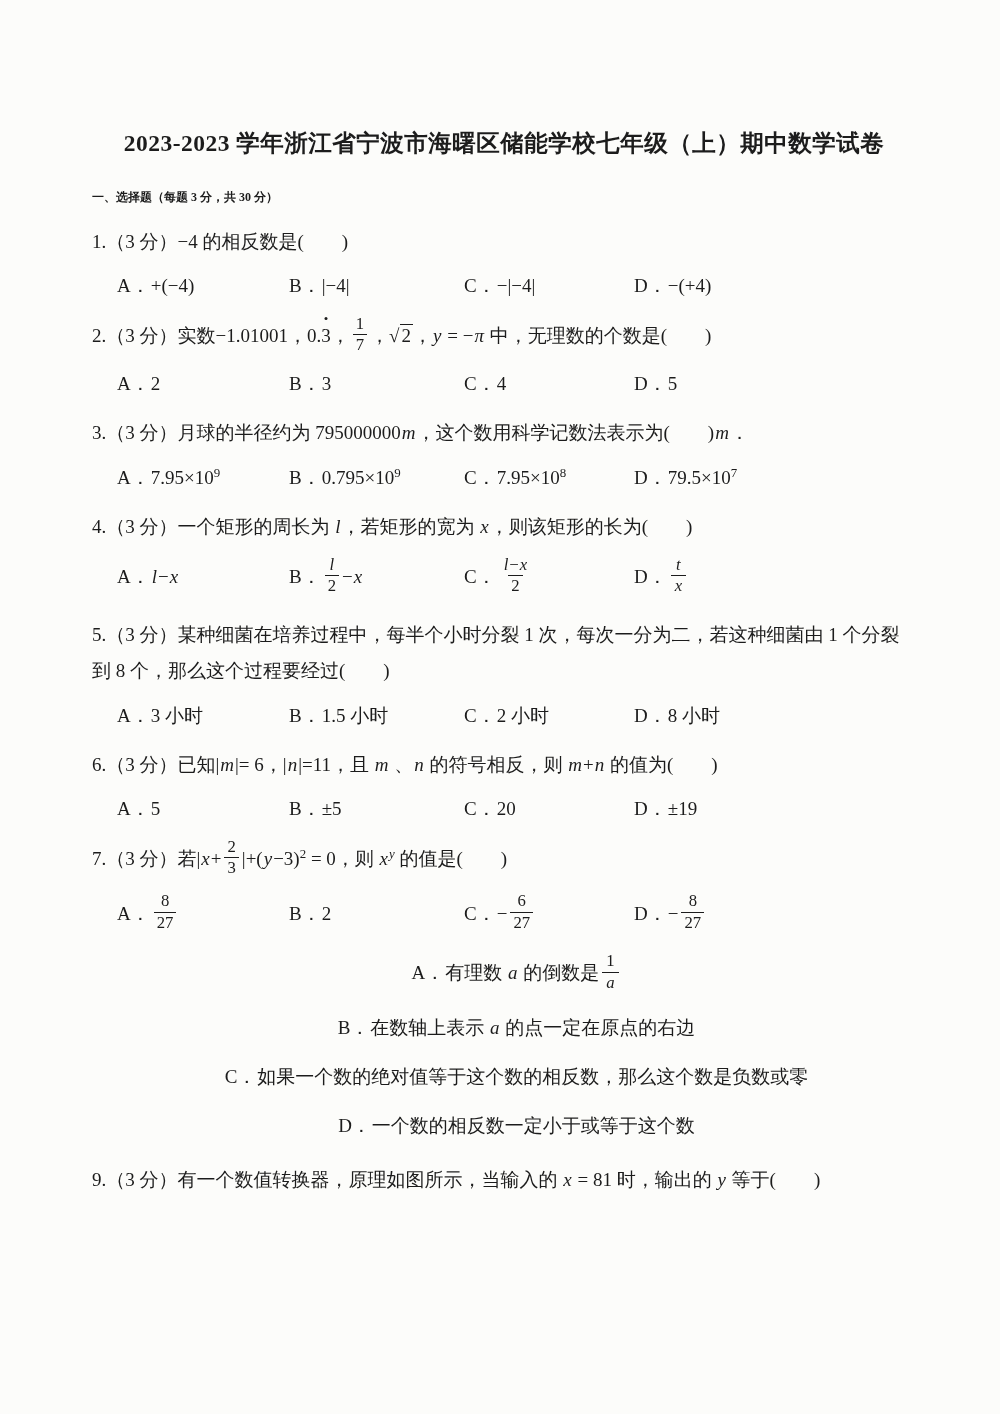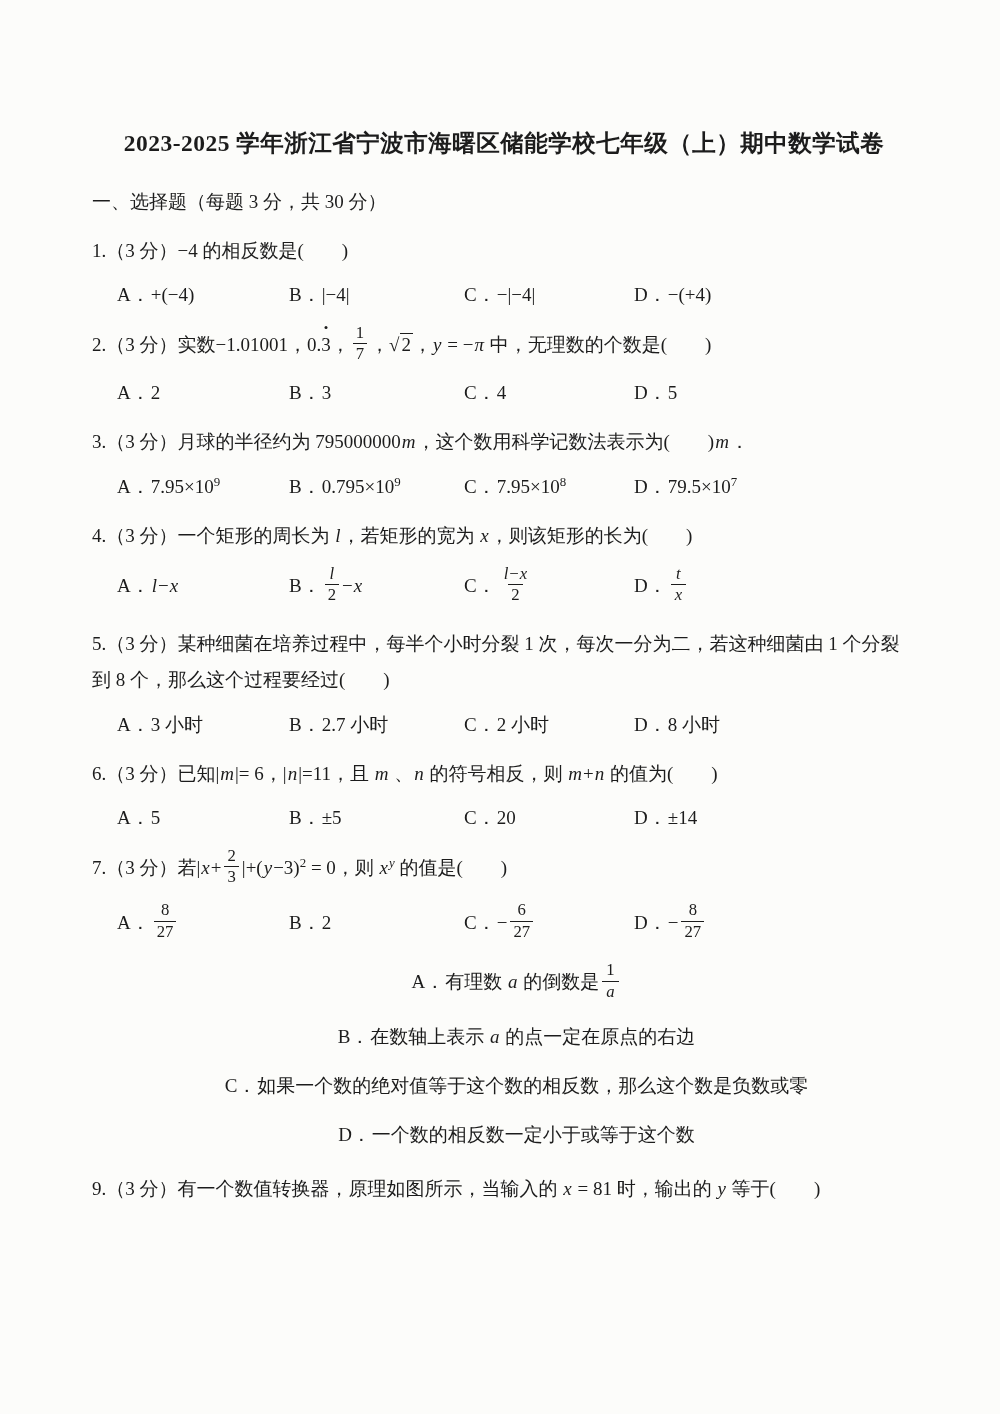--- a/index.html
+++ b/index.html
@@ -9,21 +9,21 @@
     padding:128px 84px 40px 92px;
     background:#fcfcfa;overflow:hidden;
     font-family:"Liberation Serif","DejaVu Serif",serif;
     color:#1c1c1c;font-size:19px;
   }
   h1.title{
     font-size:23.5px;font-weight:bold;text-align:center;
     margin:0 0 30px 0;letter-spacing:.5px;line-height:1.3;
   }
   h2.section{
-    font-size:19px;font-weight:normal;margin:0 0 4px 0;
+    font-size:12px;font-weight:bold;margin:0 0 4px 0;
   }
   .question{margin-top:18px;}
   .stem{margin:0;line-height:1.9;}
   .opts-row{
     display:grid;grid-template-columns:172px 175px 170px 1fr;
     margin:13px 0 0 25px;align-items:baseline;
   }
   .opts-stack{margin:4px 0 0 25px;text-align:center;}
   .opts-stack .opt{margin-top:15px;line-height:1.8;}
   .opt{white-space:nowrap;}
@@ -45,21 +45,21 @@
   .odot::after{
     content:"";position:absolute;left:50%;top:-1px;
     width:3px;height:3px;border-radius:50%;
     background:currentColor;transform:translate(-50%,0);
   }
 </style>
 </head>
 <body>
 
 <div class="page">
-  <h1 class="title">2023-2025 学年浙江省宁波市海曙区储能学校七年级（上）期中数学试卷</h1>
+  <h1 class="title">2023-2023 学年浙江省宁波市海曙区储能学校七年级（上）期中数学试卷</h1>
   <h2 class="section">一、选择题（每题 3 分，共 30 分）</h2>
   <div id="questions">
       <div class="question">
         <p class="stem">1.（3 分）−4 的相反数是(&nbsp;&nbsp;&nbsp;&nbsp;&nbsp;&nbsp;&nbsp;&nbsp;)</p>
         <div class="opts-row">
           <div class="opt"><span class="opt-label">A．</span><span class="opt-content">+(−4)</span></div>
           <div class="opt"><span class="opt-label">B．</span><span class="opt-content">|−4|</span></div>
           <div class="opt"><span class="opt-label">C．</span><span class="opt-content">−|−4|</span></div>
           <div class="opt"><span class="opt-label">D．</span><span class="opt-content">−(+4)</span></div>
         </div>
@@ -100,32 +100,32 @@
           <div class="opt"><span class="opt-label">D．</span><span class="opt-content"><span class="frac">
                 <span class="fr-num"><i class="mv">t</i></span>
                 <span class="fr-den"><i class="mv">x</i></span>
               </span></span></div>
         </div>
       </div>
       <div class="question">
         <p class="stem">5.（3 分）某种细菌在培养过程中，每半个小时分裂 1 次，每次一分为二，若这种细菌由 1 个分裂到 8 个，那么这个过程要经过(&nbsp;&nbsp;&nbsp;&nbsp;&nbsp;&nbsp;&nbsp;&nbsp;)</p>
         <div class="opts-row">
           <div class="opt"><span class="opt-label">A．</span><span class="opt-content">3 小时</span></div>
-          <div class="opt"><span class="opt-label">B．</span><span class="opt-content">2.7 小时</span></div>
+          <div class="opt"><span class="opt-label">B．</span><span class="opt-content">1.5 小时</span></div>
           <div class="opt"><span class="opt-label">C．</span><span class="opt-content">2 小时</span></div>
           <div class="opt"><span class="opt-label">D．</span><span class="opt-content">8 小时</span></div>
         </div>
       </div>
       <div class="question">
         <p class="stem">6.（3 分）已知|<i class="mv">m</i>|= 6，|<i class="mv">n</i>|=11，且 <i class="mv">m</i> 、<i class="mv">n</i> 的符号相反，则 <i class="mv">m</i>+<i class="mv">n</i> 的值为(&nbsp;&nbsp;&nbsp;&nbsp;&nbsp;&nbsp;&nbsp;&nbsp;)</p>
         <div class="opts-row">
           <div class="opt"><span class="opt-label">A．</span><span class="opt-content">5</span></div>
           <div class="opt"><span class="opt-label">B．</span><span class="opt-content">±5</span></div>
           <div class="opt"><span class="opt-label">C．</span><span class="opt-content">20</span></div>
-          <div class="opt"><span class="opt-label">D．</span><span class="opt-content">±14</span></div>
+          <div class="opt"><span class="opt-label">D．</span><span class="opt-content">±19</span></div>
         </div>
       </div>
       <div class="question">
         <p class="stem">7.（3 分）若|<i class="mv">x</i>+<span class="frac">
             <span class="fr-num">2</span>
             <span class="fr-den">3</span>
           </span>|+(<i class="mv">y</i>−3)<sup class="msup">2</sup> = 0，则 <i class="mv">x</i><sup class="msup"><i class="mv">y</i></sup> 的值是(&nbsp;&nbsp;&nbsp;&nbsp;&nbsp;&nbsp;&nbsp;&nbsp;)</p>
         <div class="opts-row">
           <div class="opt"><span class="opt-label">A．</span><span class="opt-content"><span class="frac">
                 <span class="fr-num">8</span>

